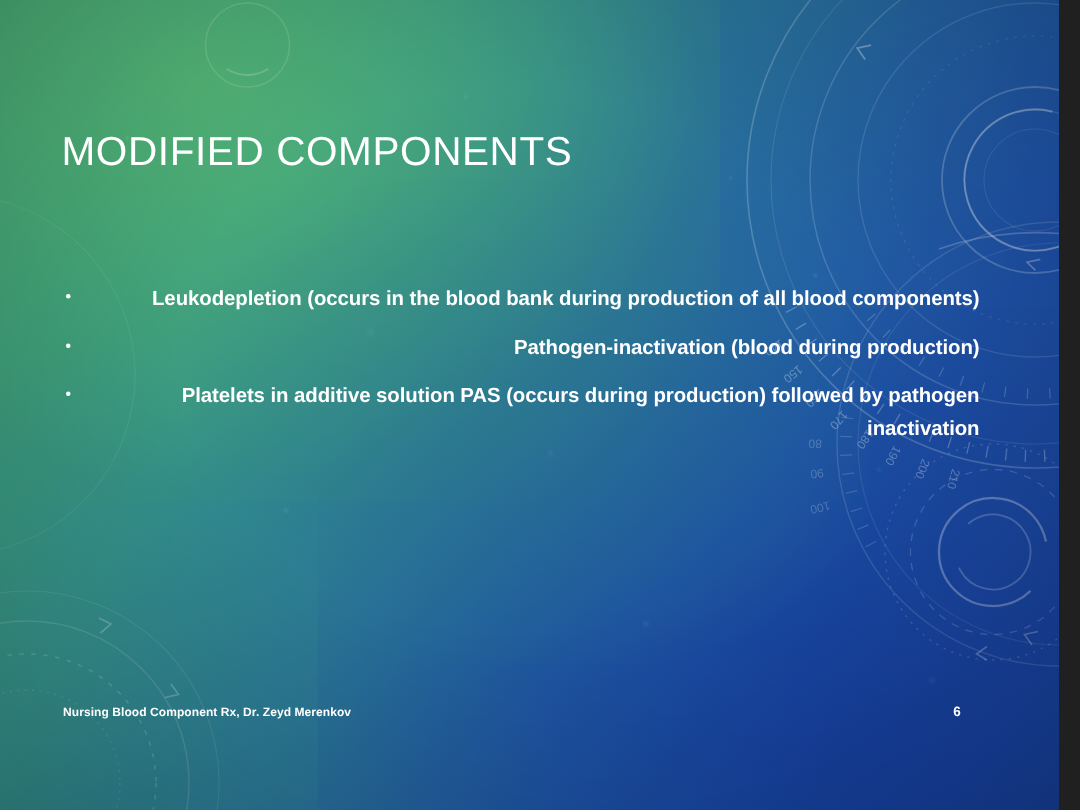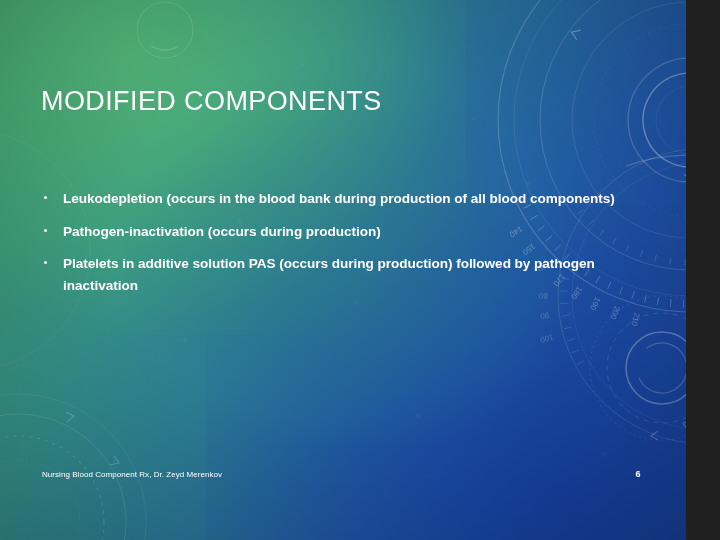--- a/index.html
+++ b/index.html
@@ -8,20 +8,21 @@
     padding: 0;
     background: #202020;
   }
   .slide {
     position: relative;
     width: 686px;
     height: 540px;
     overflow: hidden;
     font-family: "Liberation Sans", sans-serif;
     background: #2f7f6f;
+    padding-left: 20px;
   }
 
   
   .bg-base {
     position: absolute;
     inset: 0;
     background: linear-gradient(118deg,
         #3f9f72 0%,
         #3a9a78 12%,
         #34908a 27%,
@@ -129,40 +130,41 @@
   .bullet-row {
     position: relative;
     display: block;
     padding-left: 22px;
     margin-bottom: 11px;
     color: #ffffff;
     font-size: 13.6px;
     font-weight: 700;
     line-height: 21.5px;
     letter-spacing: -0.05px;
+    text-align: right;
   }
   .bullet-row:last-child { margin-bottom: 0; }
   .bullet-dot {
     position: absolute;
     left: 3px;
     top: 8px;
     width: 3.4px;
     height: 3.4px;
     border-radius: 50%;
     background: #ffffff;
   }
 
   
   .footer-text {
     position: absolute;
     left: 42px;
     top: 470px;
     color: #ffffff;
     font-size: 8px;
-    font-weight: 400;
+    font-weight: 700;
     letter-spacing: 0.05px;
   }
   .page-number {
     position: absolute;
     left: 628px;
     top: 469px;
     width: 20px;
     text-align: center;
     color: #ffffff;
     font-size: 9px;
@@ -323,21 +325,21 @@
 
   <div class="title">MODIFIED COMPONENTS</div>
 
   <div class="body">
     <div class="bullet-row">
       <span class="bullet-dot"></span>
       <span>Leukodepletion (occurs in the blood bank during production of all blood components)</span>
     </div>
     <div class="bullet-row">
       <span class="bullet-dot"></span>
-      <span>Pathogen-inactivation (occurs during production)</span>
+      <span>Pathogen-inactivation (blood during production)</span>
     </div>
     <div class="bullet-row">
       <span class="bullet-dot"></span>
       <span>Platelets in additive solution PAS (occurs during production) followed by pathogen inactivation</span>
     </div>
   </div>
 
   <div class="footer-text">Nursing Blood Component Rx, Dr. Zeyd Merenkov</div>
 
   <div class="page-number">6</div>

